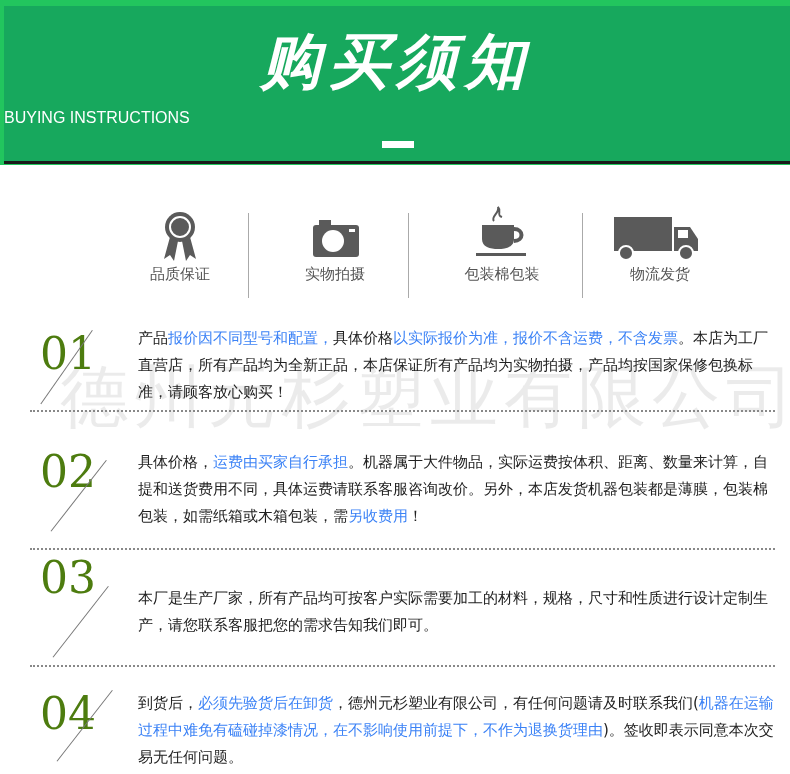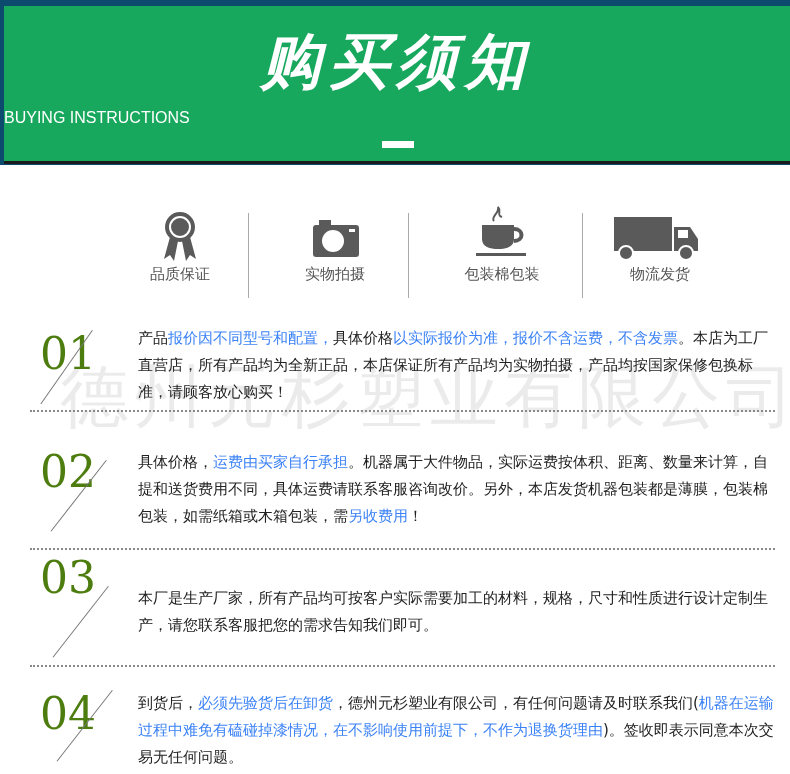--- a/index.html
+++ b/index.html
@@ -1,17 +1,17 @@
 <!DOCTYPE html>
 <html><head>
 <meta charset="utf-8">
 <style>
 *{margin:0;padding:0;box-sizing:border-box}
 body{width:790px;height:774px;background:#fff;font-family:"DejaVu Sans","Liberation Sans",sans-serif;position:relative;overflow:hidden}
-.banner{position:absolute;left:0;top:0;width:790px;height:165px;background:#0c4a6e}
+.banner{position:absolute;left:0;top:0;width:790px;height:165px;background:#22c55e}
 .banner-inner{position:absolute;left:4px;top:6px;right:0;height:158px;background:#17a85d;border-bottom:3px solid #1a1a1a}
 .title-cn{position:absolute;left:0;right:0;top:16px;text-align:center;color:#fff;font-family:"DejaVu Serif",serif;font-size:60px;font-weight:bold;font-style:italic;letter-spacing:8px}
 .title-en{position:absolute;left:0;right:0;top:103px;color:#fff;font-size:16px;font-family:"Liberation Sans",sans-serif}
 .title-bar{position:absolute;left:251px;top:135px;width:32px;height:7px;background:#fff}
 .icons{position:absolute;top:203px;left:120px;width:600px;height:95px}
 .icon-item{position:absolute;top:0;width:120px;text-align:center}
 .icon-item .lbl{position:absolute;top:62px;left:0;width:120px;text-align:center;font-size:15px;color:#555}
 .icon-item svg{position:absolute;left:38px;top:6px}
 .vsep{position:absolute;top:10px;width:1px;height:85px;background:#aaa}
 .watermark{position:absolute;left:60px;top:352px;font-size:68px;color:rgba(0,0,0,0.08);letter-spacing:6px;white-space:nowrap;pointer-events:none}

